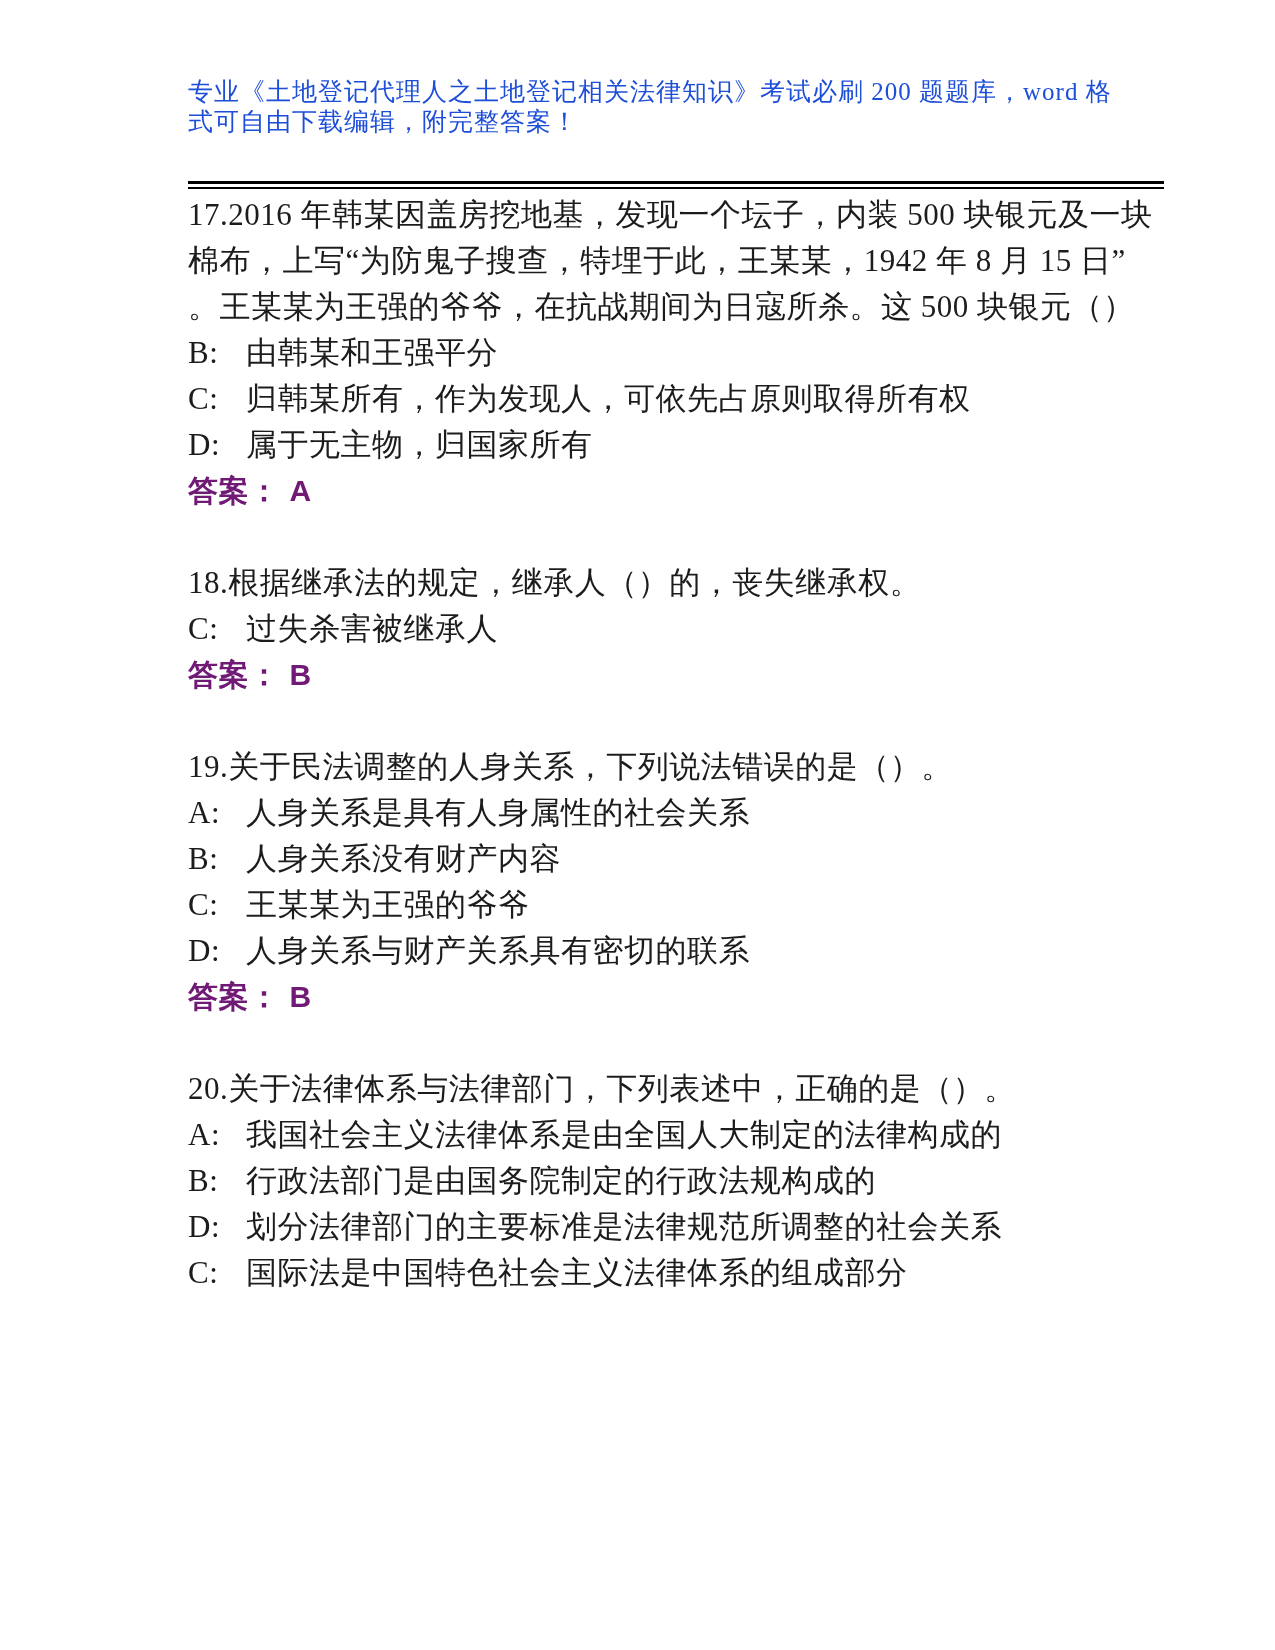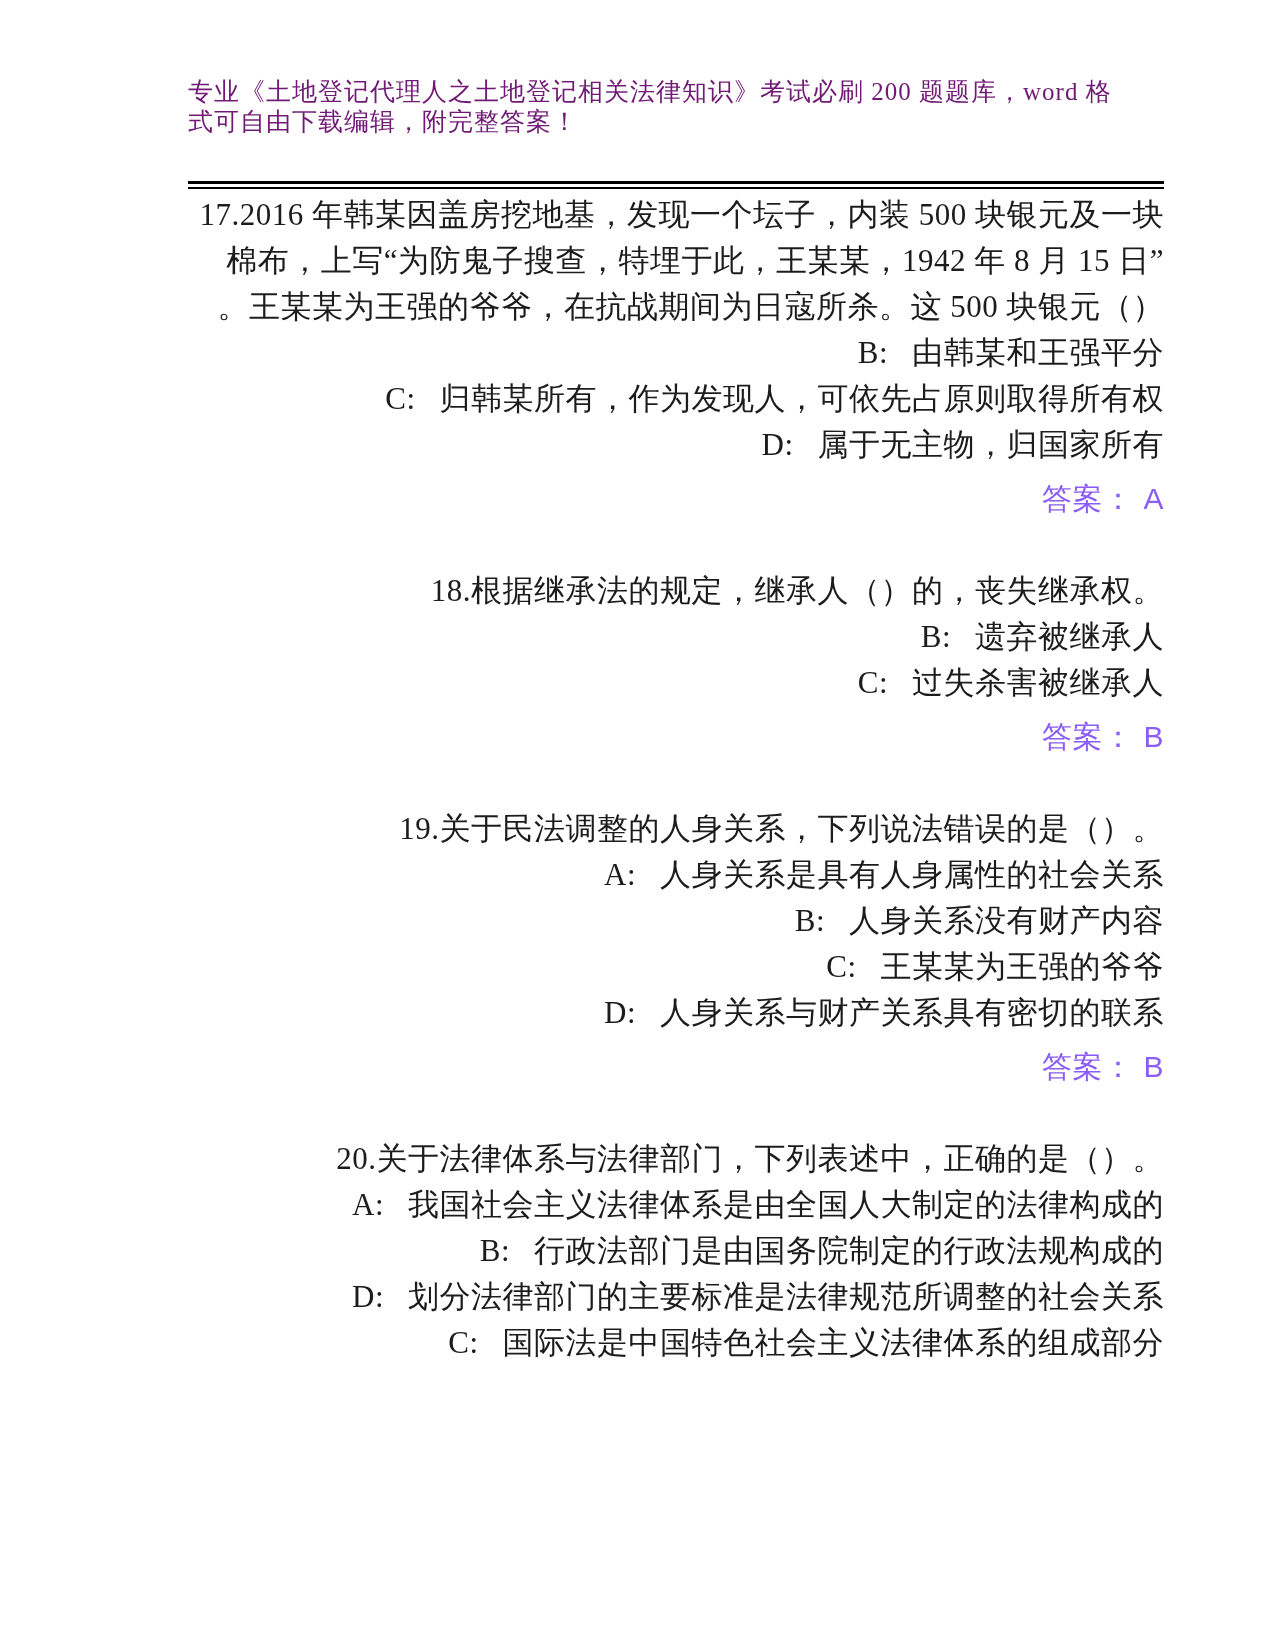--- a/index.html
+++ b/index.html
@@ -23,57 +23,55 @@
     width: 976px;
   }
   .doc-header {
     padding-top: 77px;
   }
   .doc-header .hline {
     font-size: 25px;
     line-height: 30px;
     letter-spacing: 1px;
     white-space: nowrap;
-    color: #701a75;
+    color: #1d4ed8;
   }
   .separator {
     margin-top: 44px;
     height: 3px;
     border-top: 3px solid #000000;
     border-bottom: 2px solid #000000;
   }
   .questions {
     margin-top: 3px;
   }
   .question {
     margin-bottom: 46px;
   }
   .line {
     font-size: 31px;
     line-height: 46px;
     height: 46px;
     letter-spacing: 0.5px;
     white-space: nowrap;
     color: #1c1c1c;
-    text-align: right;
   }
   .stem-line { }
   .option-row { }
   .option-label {
     display: inline-block;
     min-width: 34px;
     margin-right: 24px;
   }
   .option-text { }
   .answer-row {
     font-family: "Liberation Sans", "DejaVu Sans", sans-serif;
-    font-weight: 400;
+    font-weight: 700;
     font-size: 30px;
-    color: #8b5cf6;
-    margin-top: 8px;
+    color: #701a75;
   }
   .answer-label { }
   .answer-value {
     margin-left: 10px;
   }
 </style>
 </head>
 <body>
 
 <div class="page">
@@ -91,21 +89,20 @@
           <div class="line stem-line">17.2016 年韩某因盖房挖地基，发现一个坛子，内装 500 块银元及一块</div>
           <div class="line stem-line">棉布，上写“为防鬼子搜查，特埋于此，王某某，1942 年 8 月 15 日”</div>
           <div class="line stem-line">。王某某为王强的爷爷，在抗战期间为日寇所杀。这 500 块银元（）</div>
           <div class="line option-row"><span class="option-label">B:</span><span class="option-text">由韩某和王强平分</span></div>
           <div class="line option-row"><span class="option-label">C:</span><span class="option-text">归韩某所有，作为发现人，可依先占原则取得所有权</span></div>
           <div class="line option-row"><span class="option-label">D:</span><span class="option-text">属于无主物，归国家所有</span></div>
           <div class="line answer-row"><span class="answer-label">答案：</span><span class="answer-value">A</span></div>
         </section>
         <section class="question">
           <div class="line stem-line">18.根据继承法的规定，继承人（）的，丧失继承权。</div>
-          <div class="line option-row"><span class="option-label">B:</span><span class="option-text">遗弃被继承人</span></div>
           <div class="line option-row"><span class="option-label">C:</span><span class="option-text">过失杀害被继承人</span></div>
           <div class="line answer-row"><span class="answer-label">答案：</span><span class="answer-value">B</span></div>
         </section>
         <section class="question">
           <div class="line stem-line">19.关于民法调整的人身关系，下列说法错误的是（）。</div>
           <div class="line option-row"><span class="option-label">A:</span><span class="option-text">人身关系是具有人身属性的社会关系</span></div>
           <div class="line option-row"><span class="option-label">B:</span><span class="option-text">人身关系没有财产内容</span></div>
           <div class="line option-row"><span class="option-label">C:</span><span class="option-text">王某某为王强的爷爷</span></div>
           <div class="line option-row"><span class="option-label">D:</span><span class="option-text">人身关系与财产关系具有密切的联系</span></div>
           <div class="line answer-row"><span class="answer-label">答案：</span><span class="answer-value">B</span></div>

